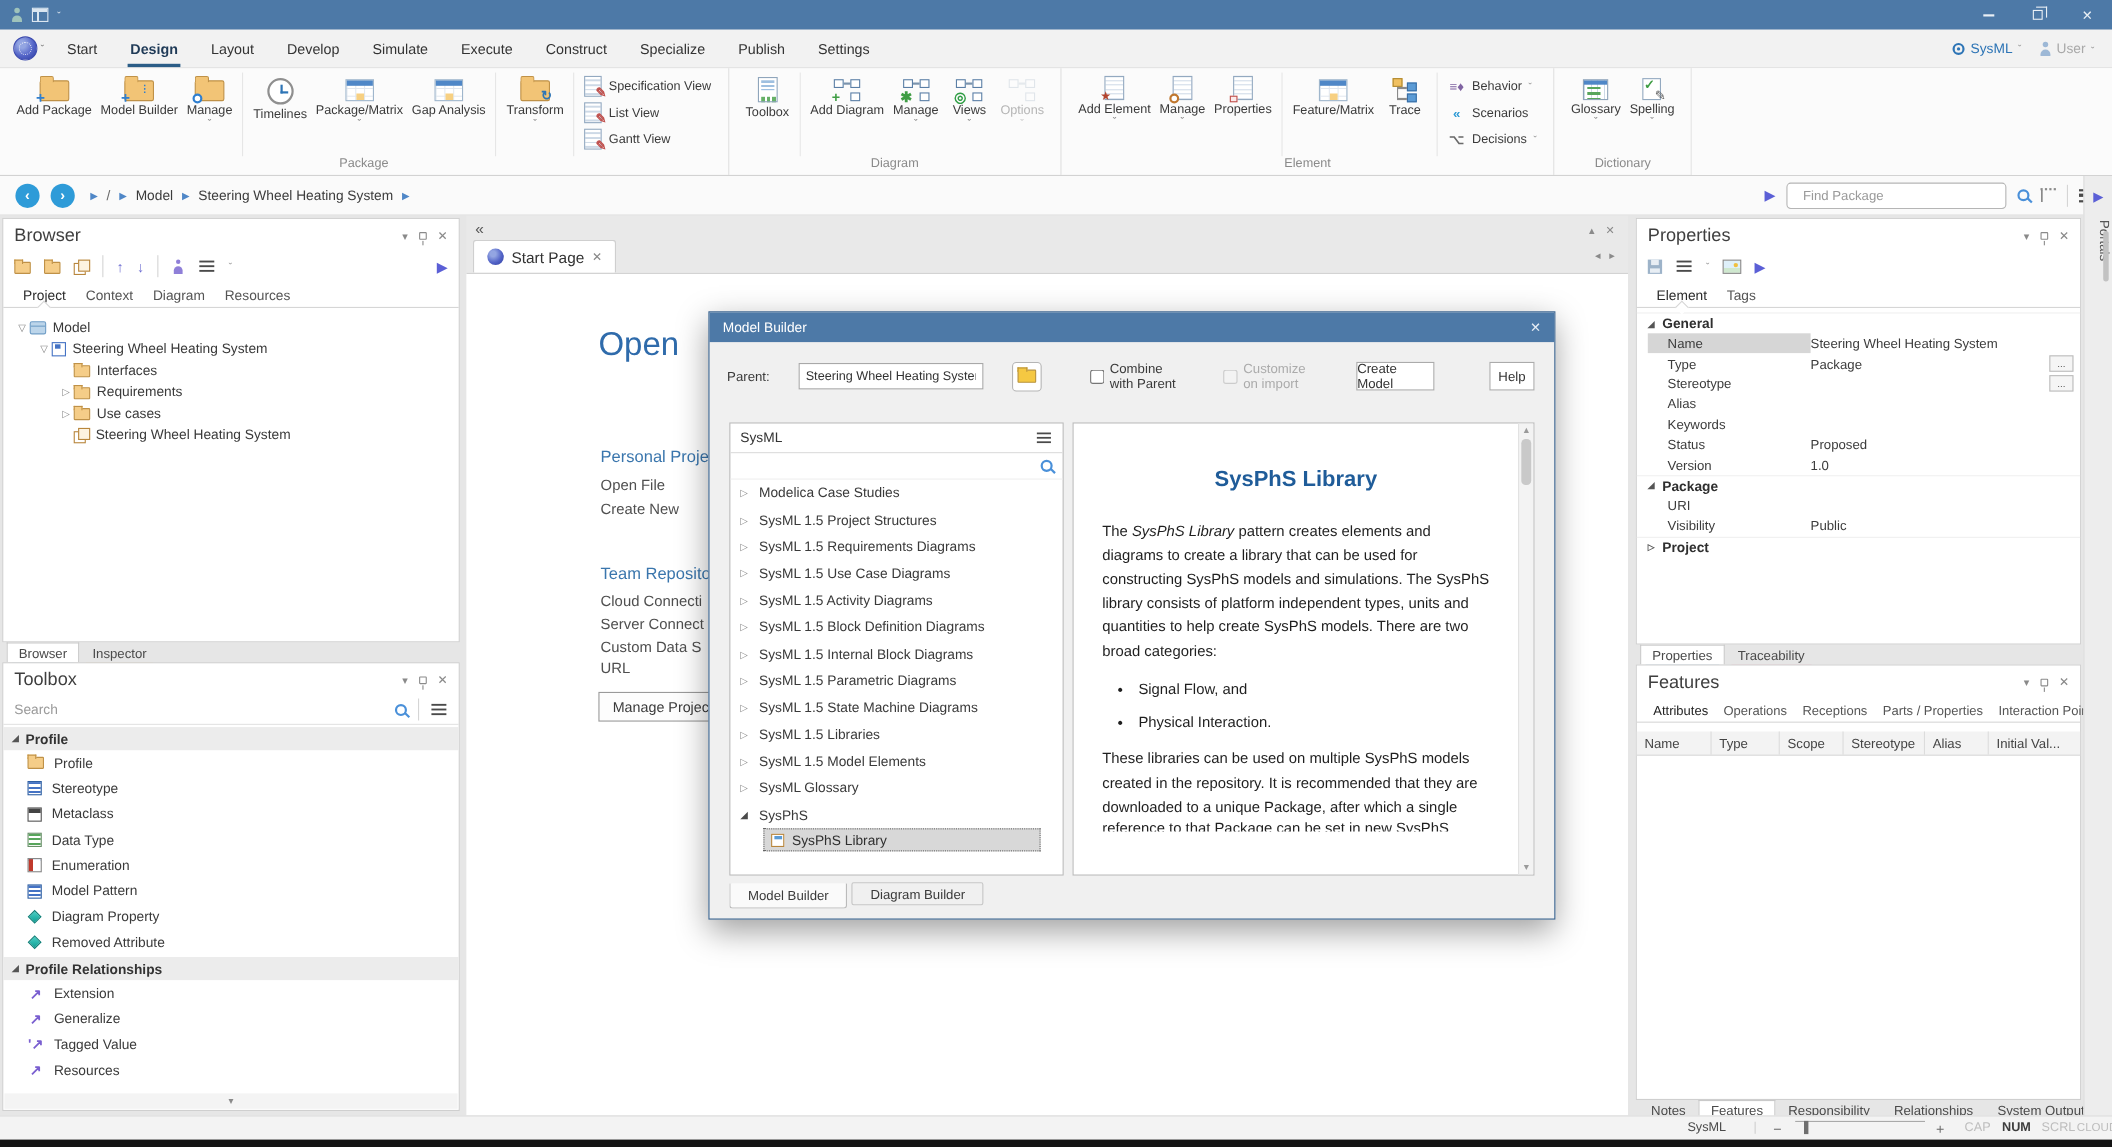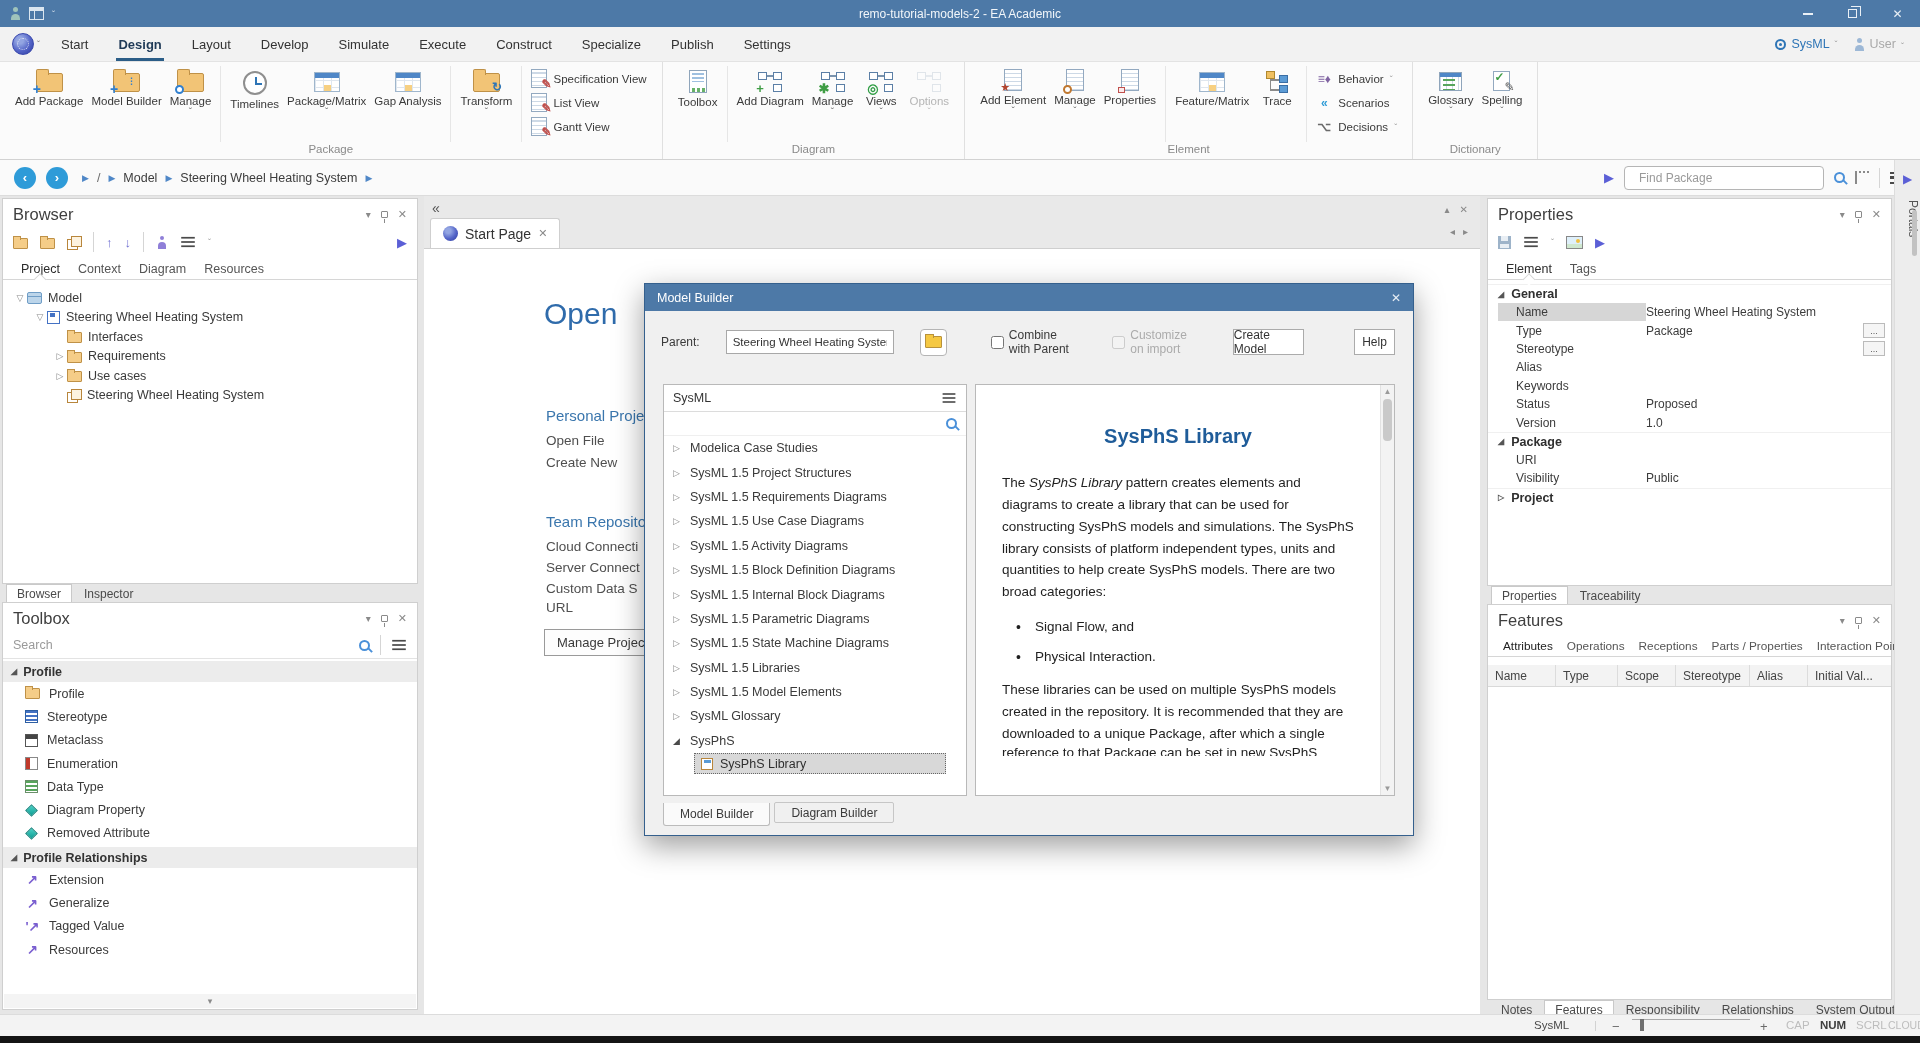--- a/index.html
+++ b/index.html
@@ -274,21 +274,20 @@
 <body>
 
 <div id="screen">
 
   <div id="titlebar">
     <div id="tb-left">
       <span class="person-g"></span>
       <span class="grid-g"></span>
       <span class="chev-w">ˇ</span>
     </div>
-    <div id="tb-title">remo-tutorial-models-2 - EA Academic</div>
     <div id="tb-right">
       <span class="wbtn">
           <span class="min-glyph"></span>
         </span>
       <span class="wbtn">
           <span class="rest-glyph"></span>
         </span>
       <span class="wbtn">✕</span>
     </div>
   </div>
@@ -641,26 +640,30 @@
     </div>
     <div class="titem">
       <span class="doc-blue"></span>
       <span>Stereotype</span>
     </div>
     <div class="titem">
       <span class="doc-dark"></span>
       <span>Metaclass</span>
     </div>
     <div class="titem">
+      <span class="doc-green"></span>
+      <span>Data Type</span>
+    </div>
+    <div class="titem">
       <span class="doc-red"></span>
       <span>Enumeration</span>
     </div>
     <div class="titem">
-      <span class="doc-green"></span>
-      <span>Data Type</span>
+      <span class="doc-blue"></span>
+      <span>Model Pattern</span>
     </div>
     <div class="titem">
       <span class="diamond-ic"></span>
       <span>Diagram Property</span>
     </div>
     <div class="titem">
       <span class="diamond-ic"></span>
       <span>Removed Attribute</span>
     </div>
     <div class="tsection">

